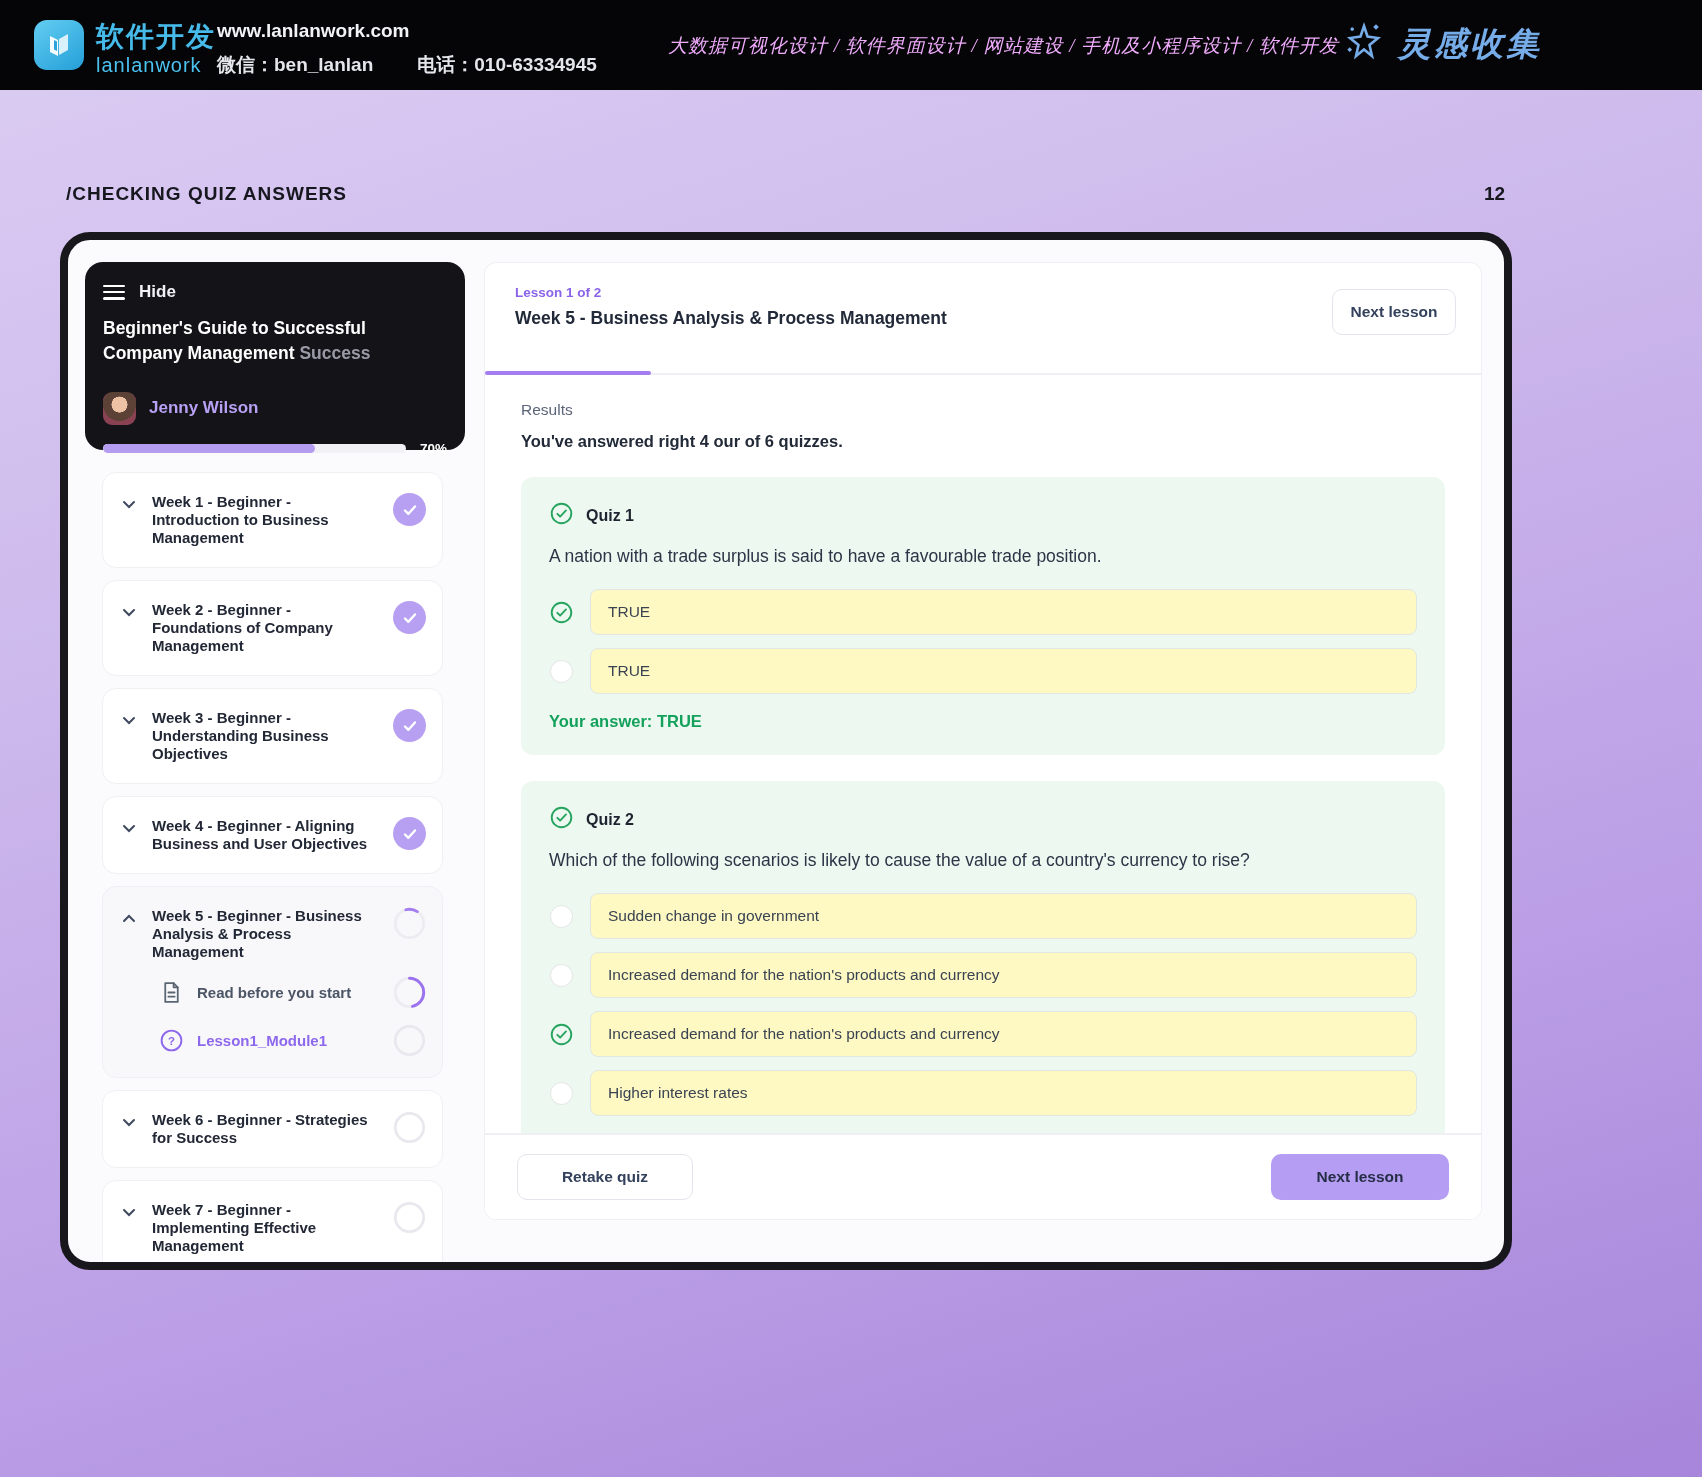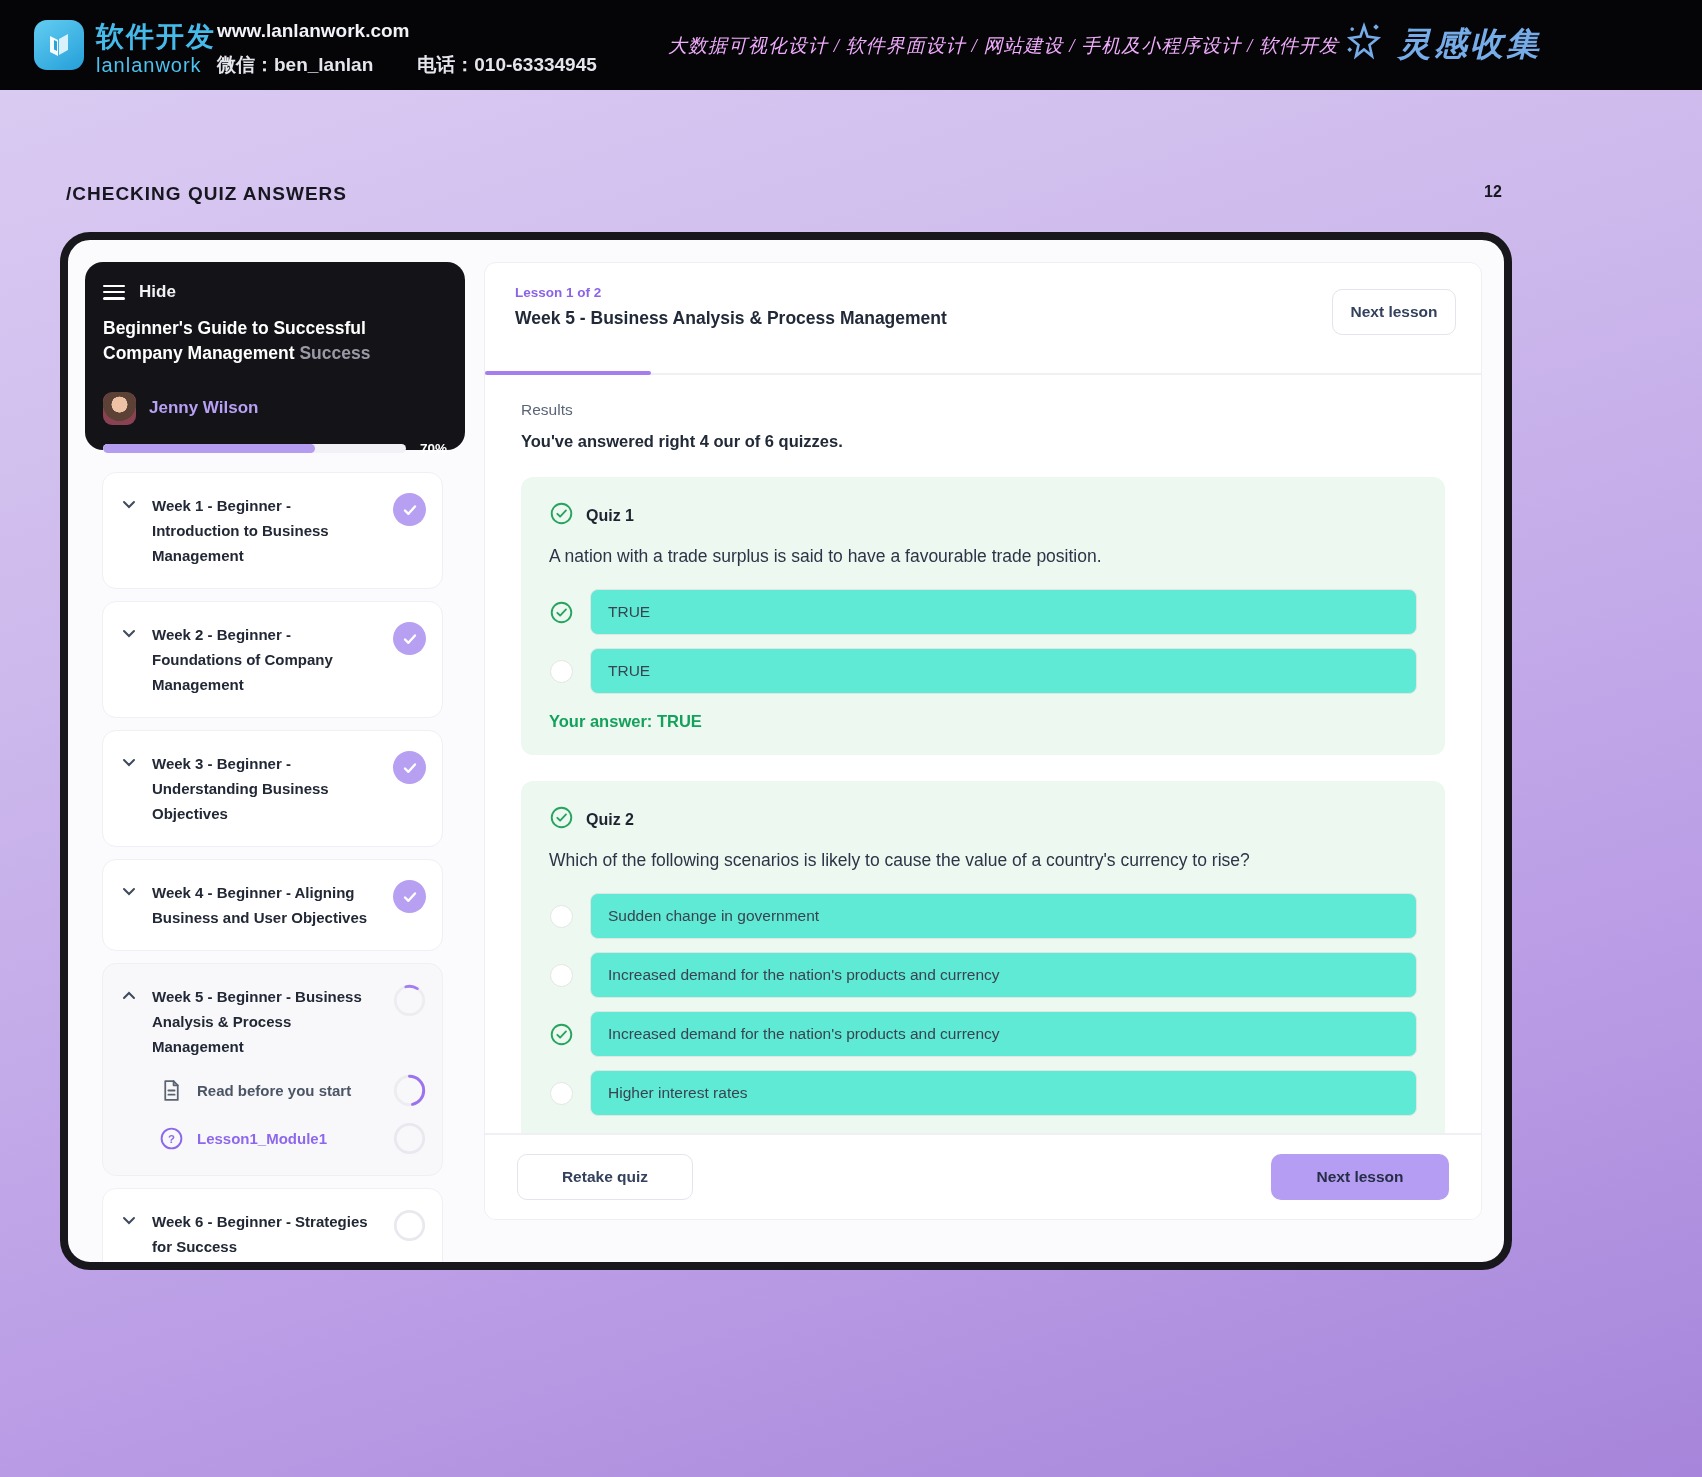--- a/index.html
+++ b/index.html
@@ -17,21 +17,21 @@
   .brand-en{position:absolute;left:96px;top:54px;font-size:20px;color:#4cc2ee;letter-spacing:1px;}
   .site-url{position:absolute;left:217px;top:20px;font-size:19px;font-weight:700;color:#f2f3f6;}
   .contact-line{position:absolute;left:217px;top:52px;font-size:19px;font-weight:600;color:#e4e6ec;}
   .contact-line .phone{margin-left:44px;}
   .services{position:absolute;left:668px;top:33px;width:648px;font-size:19px;color:#f0abfc;
     font-family:"Liberation Serif",serif;font-style:italic;letter-spacing:1px;white-space:nowrap;}
   .insp-logo{position:absolute;left:1340px;top:18px;display:flex;align-items:center;gap:10px;color:#76ace8;}
   .insp-text{font-family:"Liberation Serif",serif;font-style:italic;font-weight:700;font-size:33px;letter-spacing:3px;}
   
   .page-label{position:absolute;left:66px;top:183px;font-size:19px;font-weight:600;color:#17171f;letter-spacing:1px;}
-  .page-num{position:absolute;left:1484px;top:183px;font-size:16px;font-weight:600;color:#17171f;}
+  .page-num{position:absolute;left:1484px;top:183px;font-size:19px;font-weight:600;color:#17171f;}
   
   .frame{position:absolute;left:60px;top:232px;width:1452px;height:1038px;border:8px solid #17171c;
     border-radius:30px;background:#fbfafc;overflow:hidden;}
   
   .side-head{position:absolute;left:17px;top:22px;width:380px;height:188px;background:#141318;border-radius:18px;
     color:#fff;padding:20px 18px;}
   .hide-row{display:flex;align-items:center;gap:14px;cursor:pointer;}
   .burger{width:22px;height:15px;display:flex;flex-direction:column;justify-content:space-between;}
   .burger span{display:block;height:2.6px;background:#fff;border-radius:2px;}
   .hide-txt{font-size:17px;font-weight:600;color:#f2f2f4;}
@@ -42,21 +42,21 @@
     background:radial-gradient(circle at 50% 38%,#eec3a5 0 30%,#5c4136 31% 62%,#8a4152 63% 100%);}
   .author{font-size:17px;font-weight:700;color:#b8a1f5;}
   .prog-row{margin-top:16px;display:flex;align-items:center;gap:14px;}
   .prog-track{flex:1;height:9px;border-radius:5px;background:#f2f1f6;overflow:hidden;}
   .prog-fill{height:100%;border-radius:5px;background:#b49cf1;}
   .prog-pct{font-size:13.5px;font-weight:600;color:#fff;}
   .week-list{position:absolute;left:34px;top:232px;width:341px;}
   .week-card{background:#fff;border:1px solid #f0eff4;border-radius:14px;padding:20px 16px;margin-bottom:12px;cursor:pointer;}
   .week-main{display:flex;gap:13px;}
   .chev{width:20px;height:20px;flex:none;margin-top:1px;}
-  .week-label{flex:1;font-size:15px;line-height:25px;color:#222835;font-weight:600;}
+  .week-label{flex:1;font-size:15px;line-height:18px;color:#222835;font-weight:600;}
   .badge{width:33px;height:33px;flex:none;}
   .badge-done{width:33px;height:33px;border-radius:50%;background:#b79ff2;display:flex;align-items:center;justify-content:center;}
   .week-card.expanded{background:#f8f8fb;}
   .sub-row{display:flex;align-items:center;gap:13px;margin:15px 0 0 40px;}
   .sub-ico{width:25px;height:25px;flex:none;}
   .sub-label{flex:1;font-size:15px;font-weight:600;color:#4b5565;}
   .sub-label.link{color:#8d68ec;}
   
   .main{position:absolute;left:416px;top:22px;width:998px;height:958px;background:#fff;border:1px solid #efeef4;
     border-radius:12px;overflow:hidden;}
@@ -72,21 +72,21 @@
   .results-h{font-size:15.5px;font-weight:400;color:#5b6478;}
   .results-sum{margin-top:13px;font-size:16.5px;font-weight:700;color:#222a38;}
   .quiz{background:#edf8f1;border-radius:12px;padding:24px 28px;margin-top:26px;}
   .quiz-head{display:flex;align-items:center;gap:12px;}
   .quiz-name{font-size:16px;font-weight:700;color:#1f2430;}
   .quiz-q{margin-top:16px;font-size:17.5px;font-weight:500;color:#2c3446;}
   .opts{margin-top:22px;}
   .opt{display:flex;align-items:center;gap:16px;margin-bottom:13px;}
   .opt-icon{width:25px;height:25px;flex:none;}
   .radio{width:23px;height:23px;border-radius:50%;background:#fff;border:1.5px solid #e3e6e3;flex:none;margin:1px;}
-  .opt-box{flex:1;background:#5eead4;border:1px solid #e0e7e3;border-radius:8px;height:46px;display:flex;
+  .opt-box{flex:1;background:#fef9c3;border:1px solid #e0e7e3;border-radius:8px;height:46px;display:flex;
     align-items:center;padding:0 17px;font-size:15.5px;color:#3a4352;font-weight:500;cursor:pointer;}
   .answer{color:#13a15b;font-weight:700;font-size:16.5px;margin-top:18px;}
   .m-foot{position:absolute;left:0;bottom:0;right:0;height:86px;border-top:2px solid #f0eff4;background:#fff;
     display:flex;align-items:center;justify-content:space-between;padding:0 32px;}
   .retake{width:176px;height:46px;}
   .next-bottom{width:178px;height:46px;background:#b49df2;border:none;color:#262e47;}
 </style>
 </head>
 <body>
 

